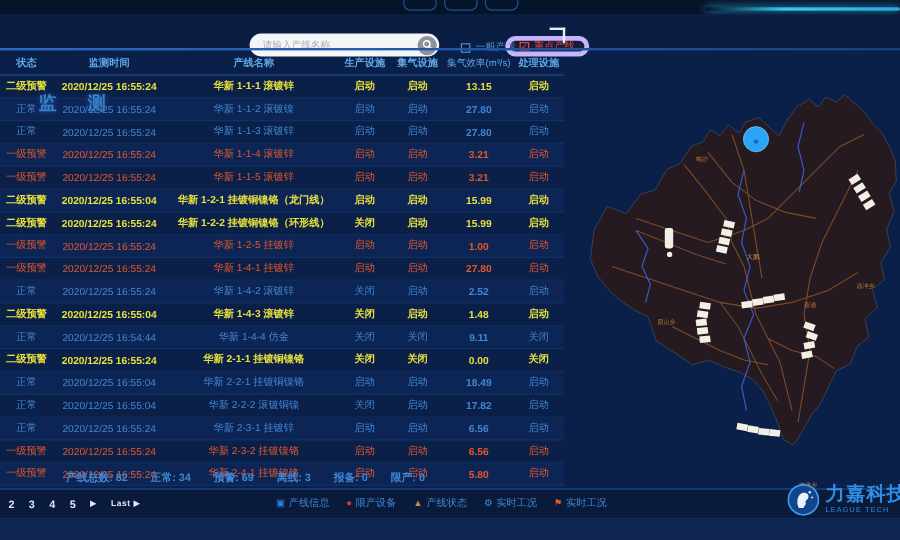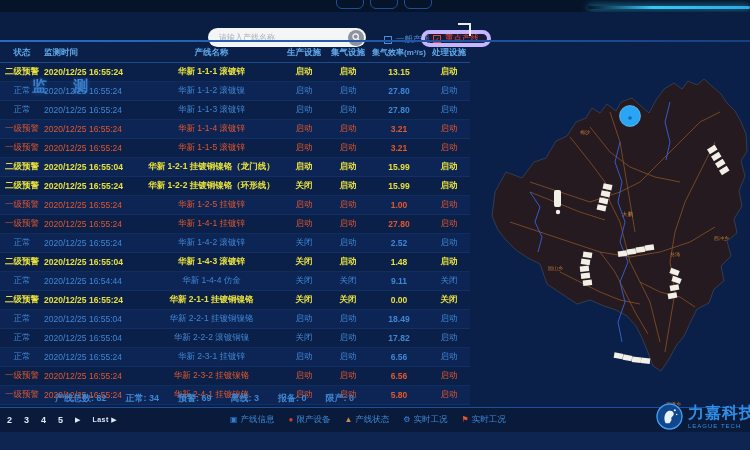--- a/index.html
+++ b/index.html
@@ -28,27 +28,27 @@
   .thead{position:absolute;top:43px;left:0;width:470px;height:19px;display:flex;align-items:center;
     color:#5fa8e8;font-weight:bold;font-size:8.5px;border-bottom:1px solid #1d4a8c;}
   .tbody{position:absolute;top:63px;left:0;width:470px;}
   .tr{display:flex;align-items:center;height:18px;border-bottom:1px solid rgba(40,90,160,.22);font-size:8.5px;cursor:pointer;}
   .tr.alt{background:rgba(25,70,150,.16);}
   .lvl-normal{color:#3f87d4;}
   .lvl-warn2{color:#e8e03c;font-weight:bold;}
   .lvl-warn1{color:#e4572a;}
   .td{overflow:hidden;white-space:nowrap;box-sizing:border-box;}
   .c0{width:44px;text-align:center;}
-  .c1{width:94px;}
+  .c1{width:94px;text-align:center;}
   .c2{width:144px;text-align:center;padding-left:3px;}
   .c3{width:44px;text-align:center;}
   .c4{width:44px;text-align:center;}
   .c5{width:58px;text-align:center;font-weight:bold;}
   .c6{width:42px;text-align:center;}
-  .thead .c5{font-size:8px;font-weight:bold;}
+  .thead .c5{font-size:8px;font-weight:normal;}
   
   .summary{position:absolute;top:390px;left:55px;width:420px;height:16px;display:flex;gap:19px;align-items:center;color:#3f87d4;font-size:9px;font-weight:bold;}
   
   .bottombar{position:absolute;top:407px;left:0;right:0;height:24px;background:#091a3a;border-top:1px solid #1c4f9a;border-bottom:1px solid #1c4f9a;box-sizing:content-box;}
   .pagination{position:absolute;left:7px;top:0;height:24px;display:flex;align-items:center;gap:12px;color:#dfe9f7;font-size:9px;font-weight:bold;}
   .page-num{cursor:pointer;}
   .page-next{font-size:7px;cursor:pointer;}
   .page-last{font-size:7px;letter-spacing:.5px;cursor:pointer;}
   .legend{position:absolute;left:230px;top:0;height:24px;display:flex;align-items:center;gap:14px;}
   .legend-item{display:flex;align-items:center;gap:3px;color:#3f87d4;font-size:8.5px;cursor:pointer;}

